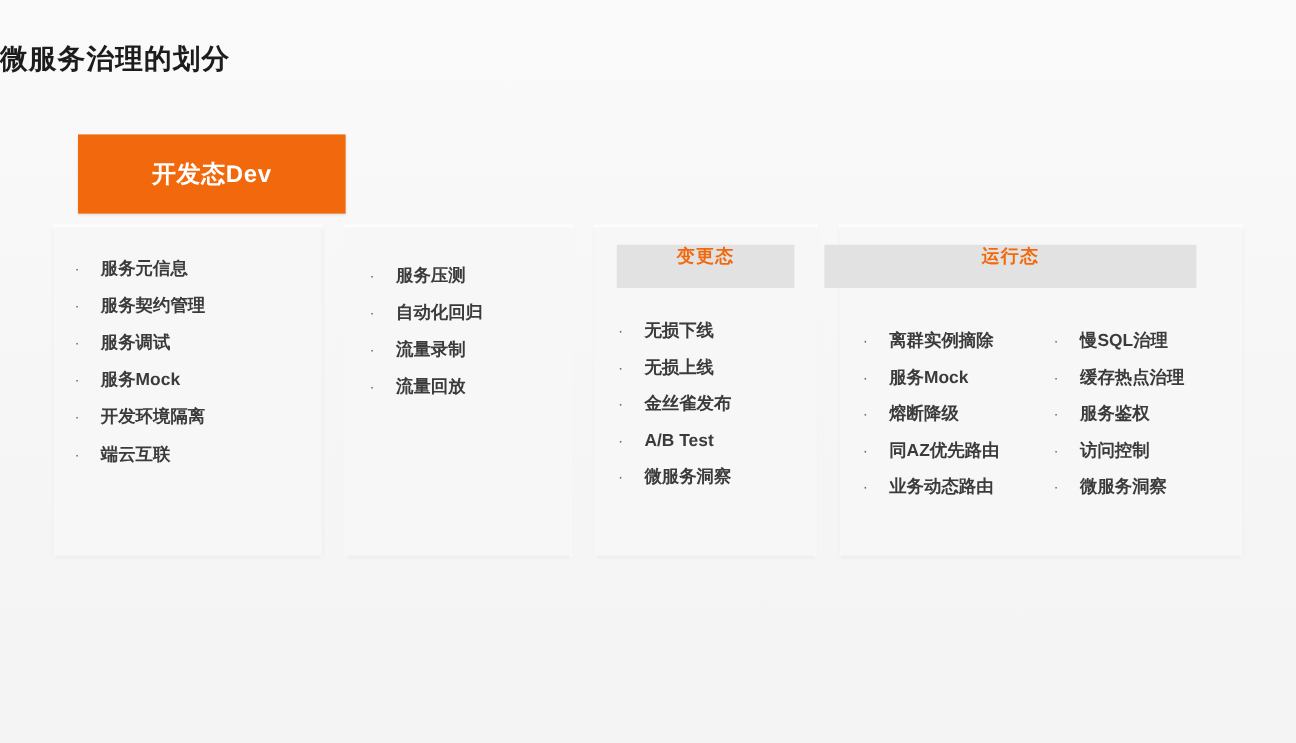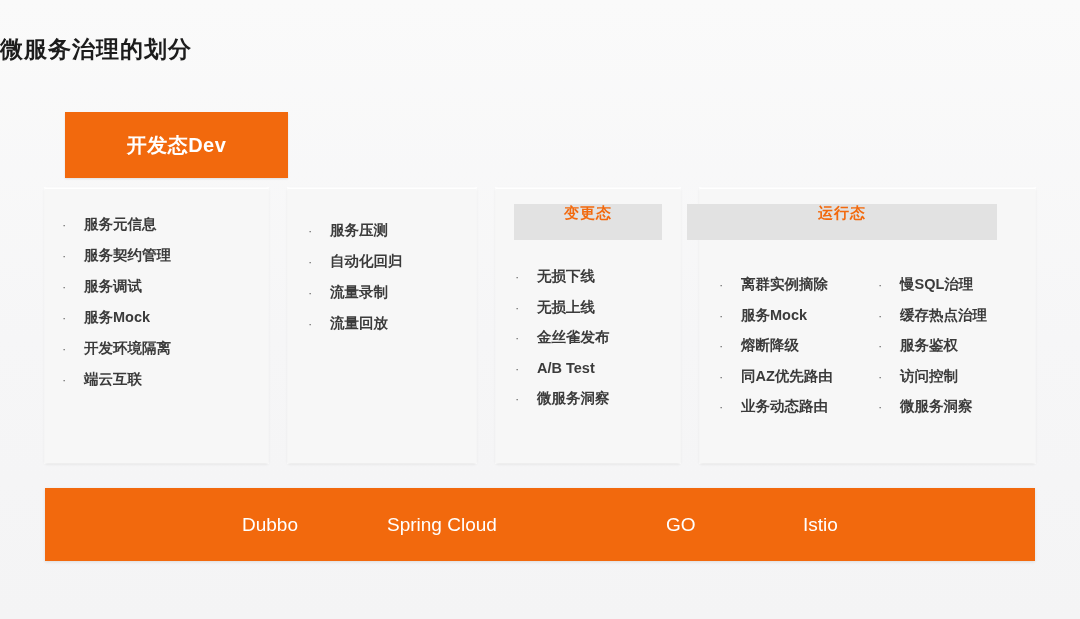--- a/index.html
+++ b/index.html
@@ -278,21 +278,15 @@
       <li>
         <span class="bullet">·</span>
         <span class="btxt">访问控制</span>
       </li>
       <li>
         <span class="bullet">·</span>
         <span class="btxt">微服务洞察</span>
       </li>
     </ul>
 
-  <div class="footer-bar">
-    <span class="fitem f0">Dubbo</span>
-    <span class="fitem f1">Spring Cloud</span>
-    <span class="fitem f2">GO</span>
-    <span class="fitem f3">Istio</span>
-  </div>
 
 
 </div>
 
 </body></html>

